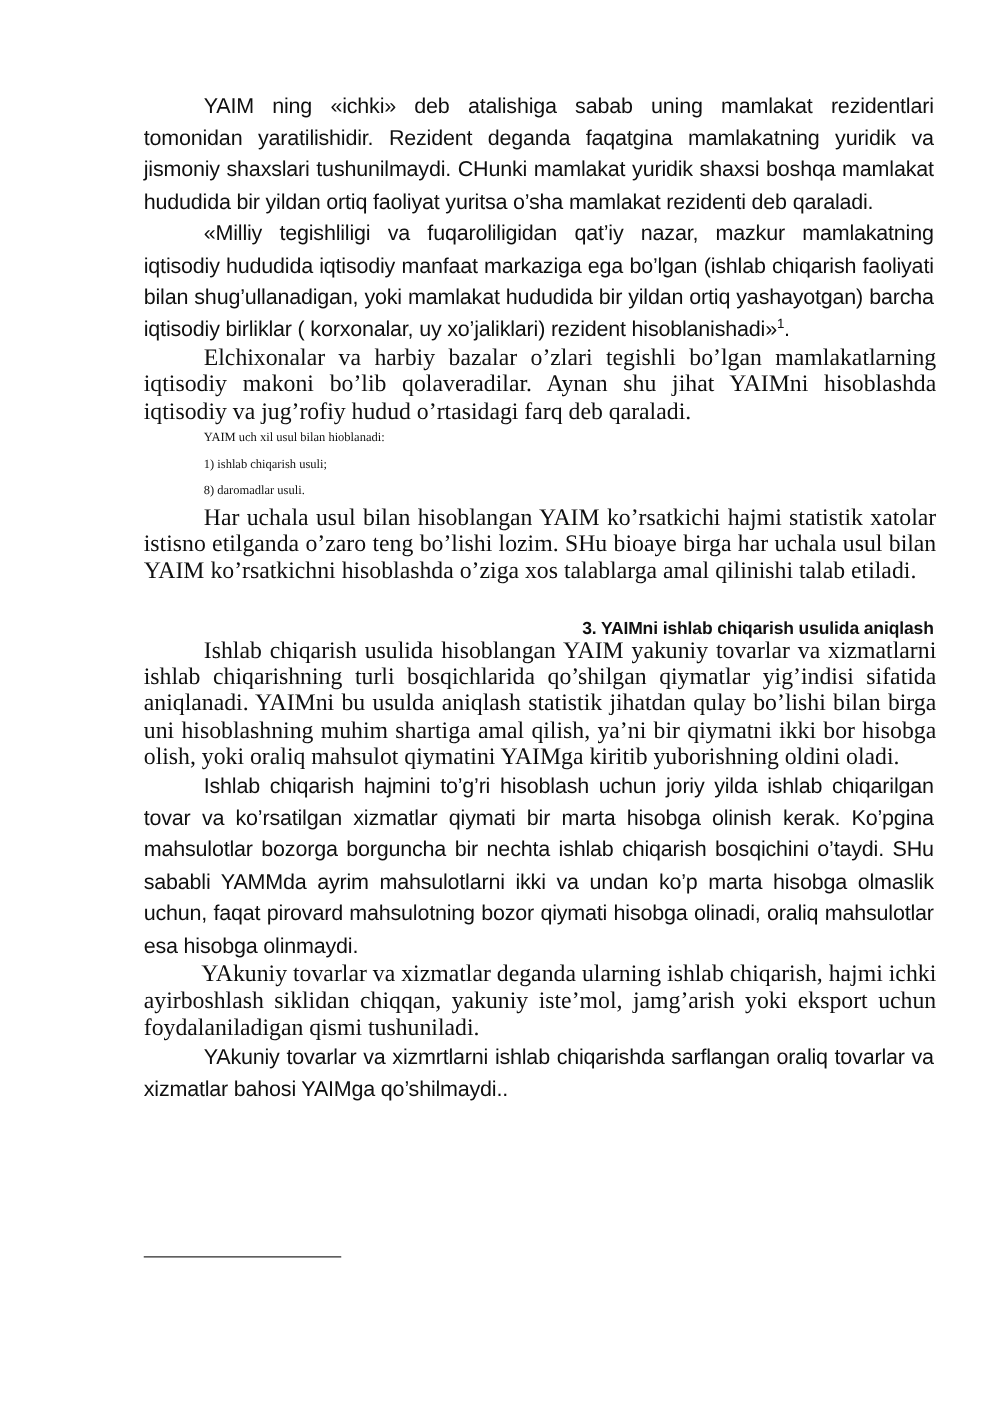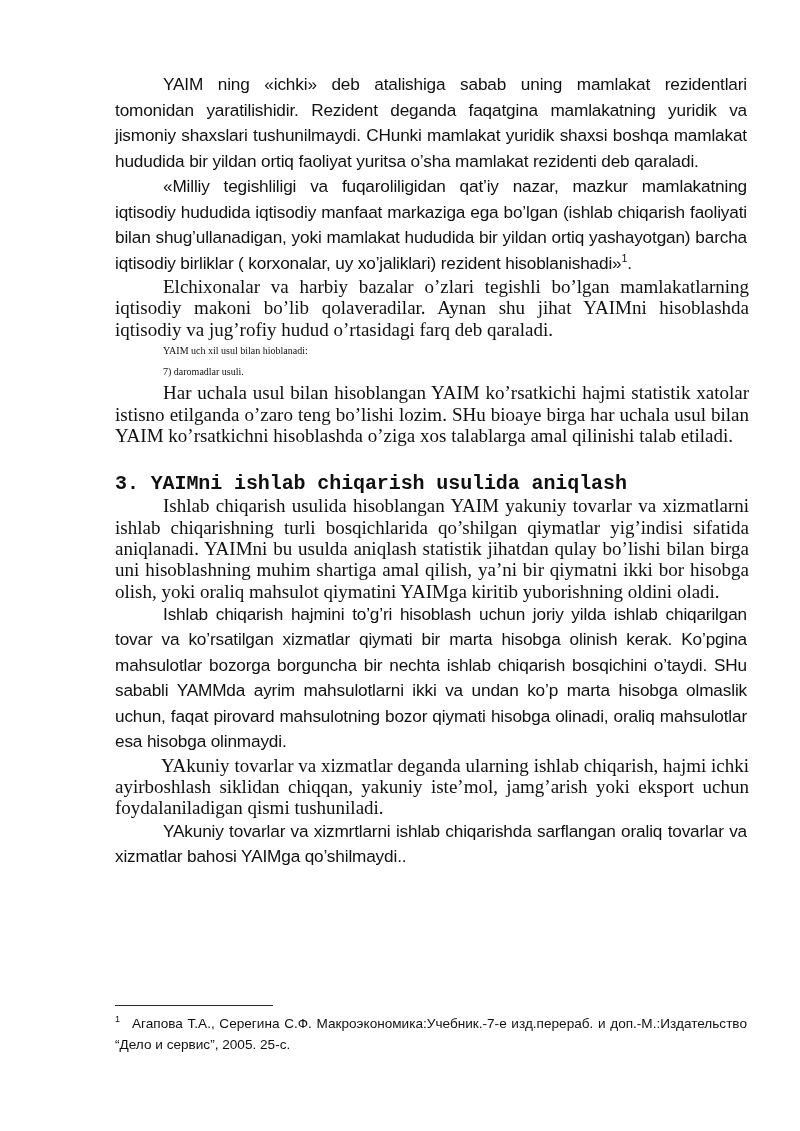--- a/index.html
+++ b/index.html
@@ -62,24 +62,24 @@
     font-family: "Liberation Serif", serif;
     font-size: 10px;
     line-height: 21.3px;
     text-indent: 48px;
     text-align: left;
     width: 634px;
   }
 
   
   .section-heading {
-    font-family: Liberation Mono, monospace;
-    font-size: 20px;
+    font-family: Liberation Sans, sans-serif;
+    font-size: 14px;
     font-weight: bold;
-    text-align: left;
+    text-align: right;
     letter-spacing: -0.1px;
     width: 632px;
     margin: 0;
     padding: 0;
   }
 
   .sup {
     font-size: 0.62em;
     vertical-align: super;
     line-height: 0;
@@ -123,34 +123,34 @@
 <div class="page">
 
   <p class="body-lg">YAIM ning «ichki» deb atalishiga sabab uning mamlakat rezidentlari tomonidan yaratilishidir. Rezident deganda faqatgina mamlakatning yuridik va jismoniy shaxslari tushunilmaydi. CHunki mamlakat yuridik shaxsi boshqa mamlakat hududida bir yildan ortiq faoliyat yuritsa o’sha mamlakat rezidenti deb qaraladi.</p>
 
   <p class="body-lg"><span>«Milliy tegishliligi va fuqaroliligidan qat’iy nazar, mazkur mamlakatning iqtisodiy hududida iqtisodiy manfaat  markaziga ega bo’lgan (ishlab chiqarish faoliyati bilan shug’ullanadigan, yoki mamlakat hududida bir yildan ortiq yashayotgan) barcha iqtisodiy birliklar ( korxonalar, uy xo’jaliklari) rezident hisoblanishadi»</span><span class="sup">1</span><span>.</span></p>
 
   <p class="body-sm">Elchixonalar va harbiy bazalar o’zlari tegishli bo’lgan mamlakatlarning iqtisodiy makoni bo’lib qolaveradilar. Aynan shu jihat  YAIMni hisoblashda iqtisodiy va jug’rofiy hudud o’rtasidagi farq deb qaraladi.</p>
 
   <p class="list-line">YAIM uch xil usul bilan hioblanadi:</p>
 
-  <p class="list-line">7) daromadlar usuli.</p>
+  <p class="list-line">1) ishlab chiqarish usuli;</p>
+  <p class="list-line">8) daromadlar usuli.</p>
 
   <p class="body-sm">Har uchala usul bilan hisoblangan YAIM ko’rsatkichi hajmi statistik xatolar istisno etilganda o’zaro teng bo’lishi lozim. SHu bioaye birga har uchala usul bilan YAIM ko’rsatkichni hisoblashda o’ziga xos talablarga amal qilinishi talab etiladi.</p>
 
   <div class="gap-head-top"></div>
 
   <h2 class="section-heading">3. YAIMni ishlab chiqarish usulida aniqlash</h2>
 
   <p class="body-sm">Ishlab chiqarish usulida hisoblangan YAIM yakuniy tovarlar va xizmatlarni ishlab chiqarishning turli bosqichlarida qo’shilgan qiymatlar yig’indisi sifatida aniqlanadi. YAIMni  bu usulda aniqlash statistik jihatdan qulay bo’lishi bilan birga   uni hisoblashning muhim shartiga amal qilish, ya’ni bir qiymatni ikki bor hisobga olish, yoki oraliq mahsulot qiymatini YAIMga kiritib yuborishning oldini oladi.</p>
 
   <p class="body-lg">Ishlab chiqarish hajmini to’g’ri hisoblash uchun joriy yilda ishlab chiqarilgan tovar va ko’rsatilgan xizmatlar qiymati bir marta hisobga olinish kerak. Ko’pgina mahsulotlar bozorga borguncha bir nechta ishlab chiqarish bosqichini o’taydi. SHu sababli YAMMda ayrim mahsulotlarni ikki va undan ko’p marta hisobga olmaslik uchun, faqat pirovard mahsulotning bozor qiymati hisobga olinadi, oraliq mahsulotlar esa hisobga olinmaydi.</p>
 
   <p class="body-sm tight-indent">YAkuniy tovarlar va xizmatlar deganda ularning ishlab chiqarish, hajmi ichki ayirboshlash siklidan chiqqan, yakuniy iste’mol, jamg’arish yoki  eksport uchun foydalaniladigan  qismi tushuniladi.</p>
 
   <p class="body-lg">YAkuniy tovarlar va xizmrtlarni ishlab chiqarishda  sarflangan oraliq tovarlar va xizmatlar bahosi YAIMga qo’shilmaydi..</p>
 
 </div>
 
 <div class="footnote-zone">
   <div class="footnote-rule"></div>
-  <p class="footnote-text"><span class="footnote-marker">1</span><span>Агапова Т.А., Серегина С.Ф. Макроэкономика:Учебник.-7-е изд.перераб. и доп.-М.:Издательство “Дело и сервис”, 2005. 25-с.</span></p>
 </div>
 
 </body></html>

